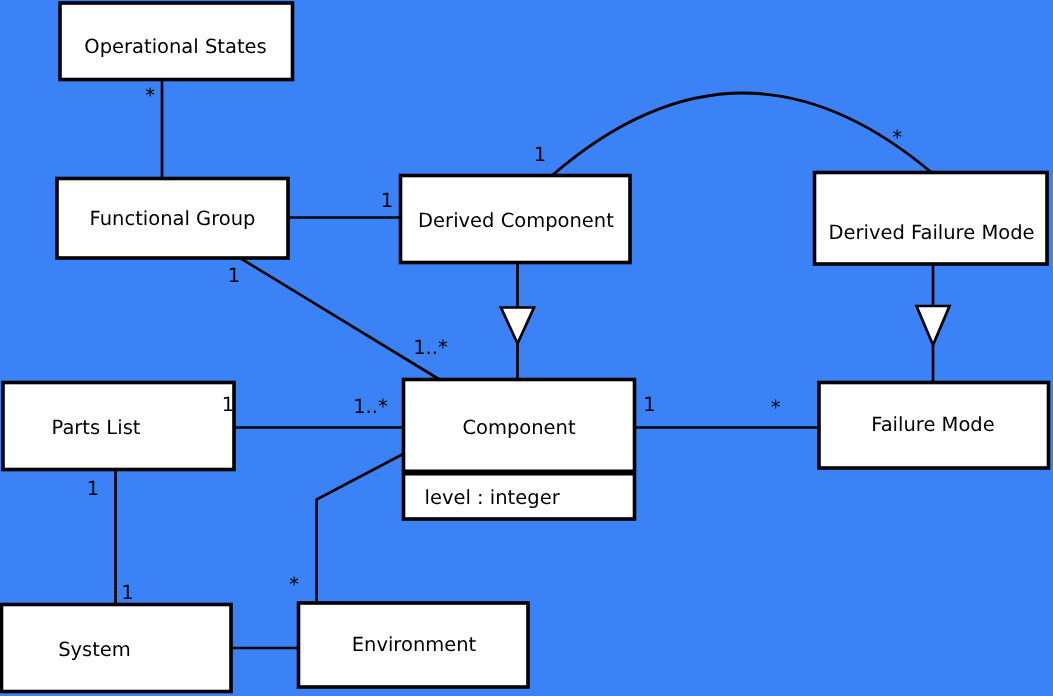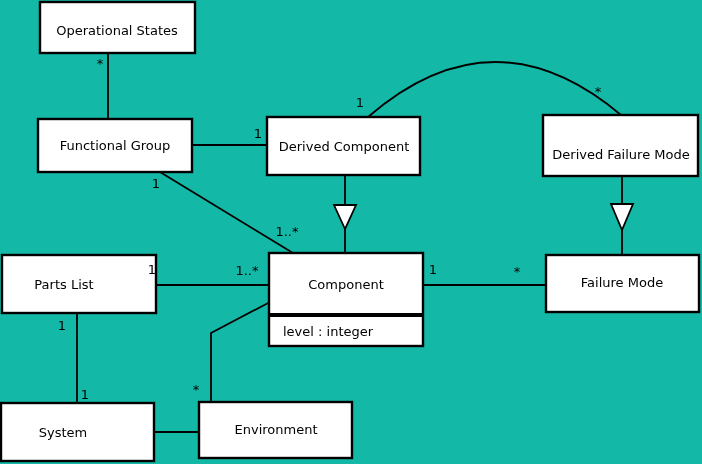--- a/index.html
+++ b/index.html
@@ -4,21 +4,21 @@
 <style>
   html, body {
     margin: 0;
     padding: 0;
     background: #ffffff;
   }
   .canvas {
     position: relative;
     width: 702px;
     height: 464px;
-    background: #14b8a6;
+    background: #3b82f6;
     overflow: hidden;
   }
   svg {
     display: block;
   }
   .class-rect {
     fill: #ffffff;
     stroke: #000000;
     stroke-width: 2.4;
   }

